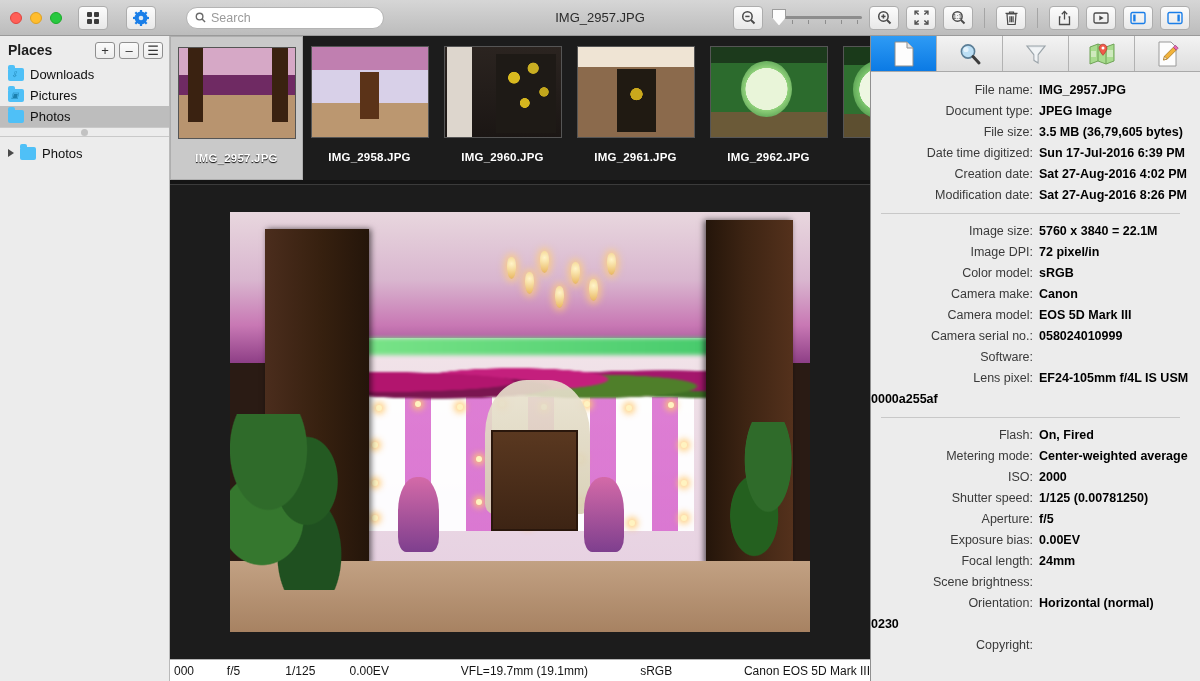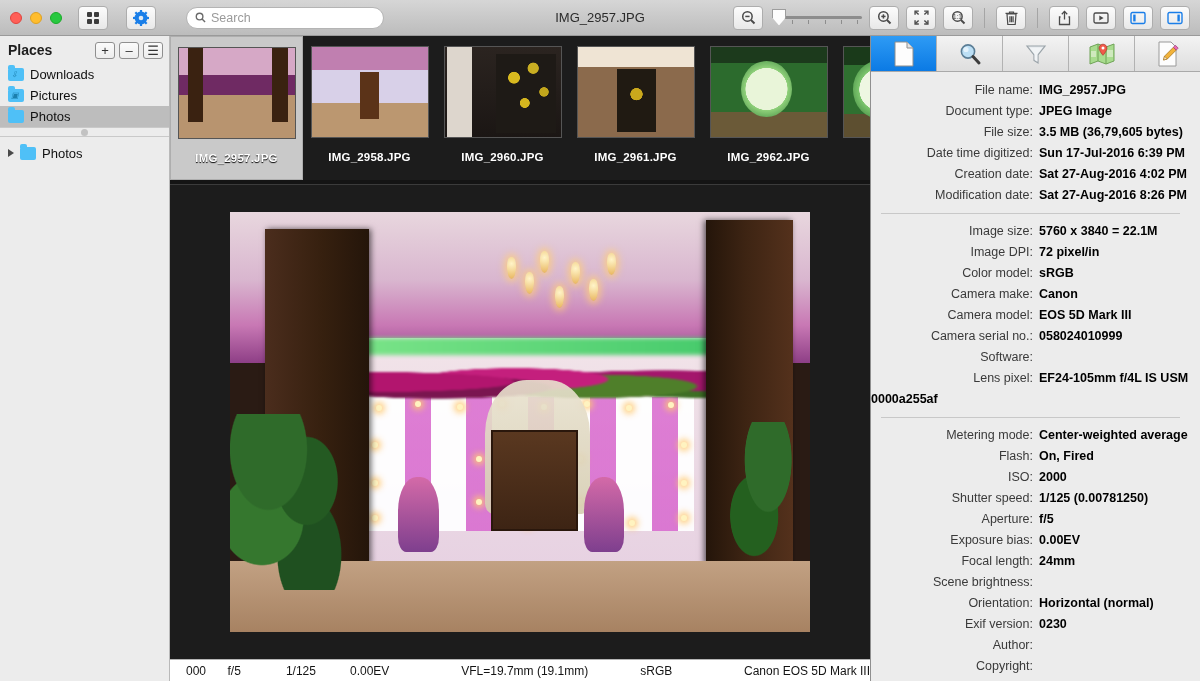--- a/index.html
+++ b/index.html
@@ -493,21 +493,21 @@
             <i class="pillarL"></i>
             <i class="pillarR"></i>
             <i class="floor"></i>
             <i class="plantL"></i>
             <i class="plantR"></i>
           </span>
         </div>
       </div>
 
       <div class="statusbar">
-        <span class="cell" style="width:60px;padding-left:16px">000</span>
+        <span class="cell" style="width:60px;padding-left:4px">000</span>
         <span class="cell" style="width:62px">f/5</span>
         <span class="cell" style="width:68px">1/125</span>
         <span class="cell" style="width:118px">0.00EV</span>
         <span class="cell" style="width:190px">VFL=19.7mm (19.1mm)</span>
         <span class="cell" style="width:110px">sRGB</span>
         <span class="cell">Canon EOS 5D Mark III</span>
       </div>
     </div>
 
     <div class="info">
@@ -612,28 +612,28 @@
           <span class="lab">Lens pixel:</span>
           <span class="val">EF24-105mm f/4L IS USM</span>
         </div>
         <div class="mrow">
           <span class="val">0000a255af</span>
         </div>
 
         <div class="mdiv"></div>
 
         <div class="mrow">
+          <span class="lab">Flash:</span>
+          <span class="val">On, Fired</span>
+        </div>
+        <div class="mrow">
           <span class="lab">Metering mode:</span>
           <span class="val">Center-weighted average</span>
         </div>
         <div class="mrow">
-          <span class="lab">Flash:</span>
-          <span class="val">On, Fired</span>
-        </div>
-        <div class="mrow">
           <span class="lab">ISO:</span>
           <span class="val">2000</span>
         </div>
         <div class="mrow">
           <span class="lab">Shutter speed:</span>
           <span class="val">1/125 (0.00781250)</span>
         </div>
         <div class="mrow">
           <span class="lab">Aperture:</span>
           <span class="val">f/5</span>
@@ -648,26 +648,21 @@
         </div>
         <div class="mrow">
           <span class="lab">Scene brightness:</span>
           <span class="val"></span>
         </div>
         <div class="mrow">
           <span class="lab">Orientation:</span>
           <span class="val">Horizontal (normal)</span>
         </div>
         <div class="mrow">
-          <span class="lab">Exif version:</span>
           <span class="val">0230</span>
-        </div>
-        <div class="mrow">
-          <span class="lab">Author:</span>
-          <span class="val"></span>
         </div>
         <div class="mrow">
           <span class="lab">Copyright:</span>
           <span class="val"></span>
         </div>
       </div>
     </div>
 
   </div>
 </div>

